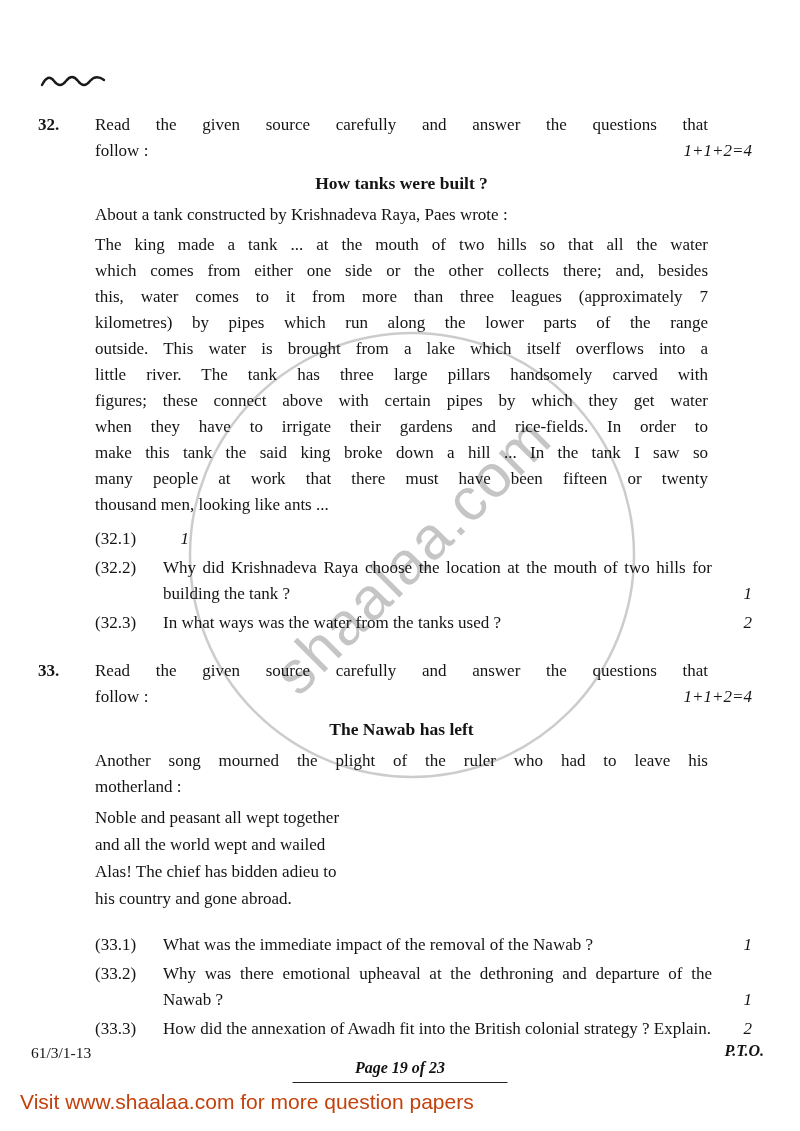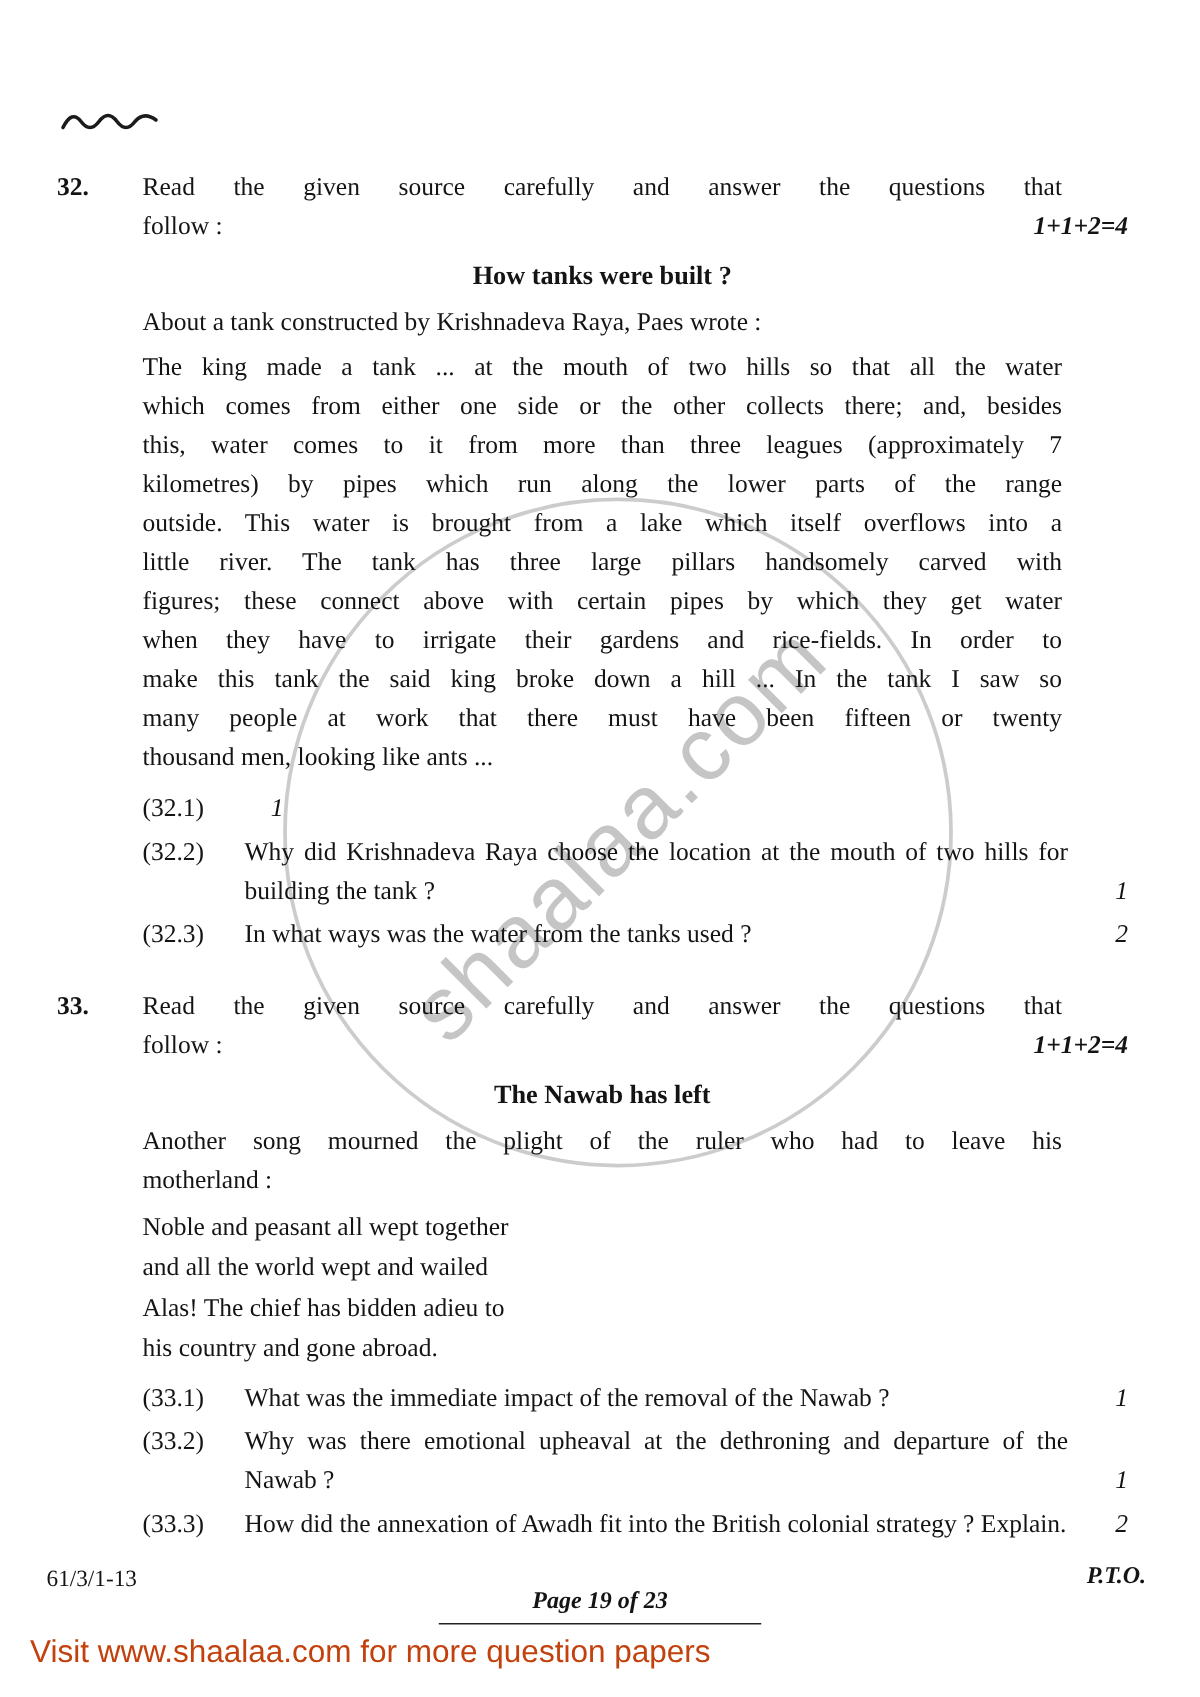--- a/index.html
+++ b/index.html
@@ -20,32 +20,32 @@
     position: relative;
     z-index: 1;
     padding: 112px 48px 0 38px;
     font-size: 17px;
     line-height: 26px;
   }
   .q-head { display: flex; }
   .q-num { font-weight: bold; flex: 0 0 57px; }
   .q-intro { flex: 1; margin-right: 44px; text-align: justify; text-align-last: justify; }
   .q-follow { display: flex; justify-content: space-between; margin-left: 57px; gap: 23px; }
-  .marks-total { font-style: italic; font-weight: bold; }
+  .marks-total { font-style: italic; }
   .q-title {
     text-align: center; font-weight: bold;
     margin: 6px 44px 6px 57px; font-size: 17.5px; font-family: Liberation Serif, serif;
   }
   .q-lead { margin: 0 44px 4px 57px; }
   .q-lead .line { text-align: justify; text-align-last: justify; }
   .q-lead .line:last-child { text-align-last: left; }
   .q-body { margin: 2px 44px 8px 57px; }
   .q-body .line { text-align: justify; text-align-last: justify; }
   .q-body .line:last-child { text-align-last: left; }
-  .q-poem { margin-left: 57px; margin-bottom: 7px; }
+  .q-poem { margin-left: 57px; margin-bottom: 20px; }
   .q-poem .line { line-height: 27px; }
   .subs { margin-left: 57px; margin-top: 6px; }
   .sub { display: flex; margin-bottom: 3px; }
   .sub-num { flex: 0 0 68px; }
   .sub-text { flex: 1; text-align: justify; padding-right: 14px; }
   .sub-marks { flex: 0 0 26px; text-align: right; font-style: italic; align-self: flex-end; }
   .question + .question { margin-top: 22px; }
   .footer { position: absolute; top: 1042px; left: 0; width: 100%; z-index: 1; font-size: 15.5px; }
   .footer-code { position: absolute; left: 31px; top: 2px; }
   .footer-page {

